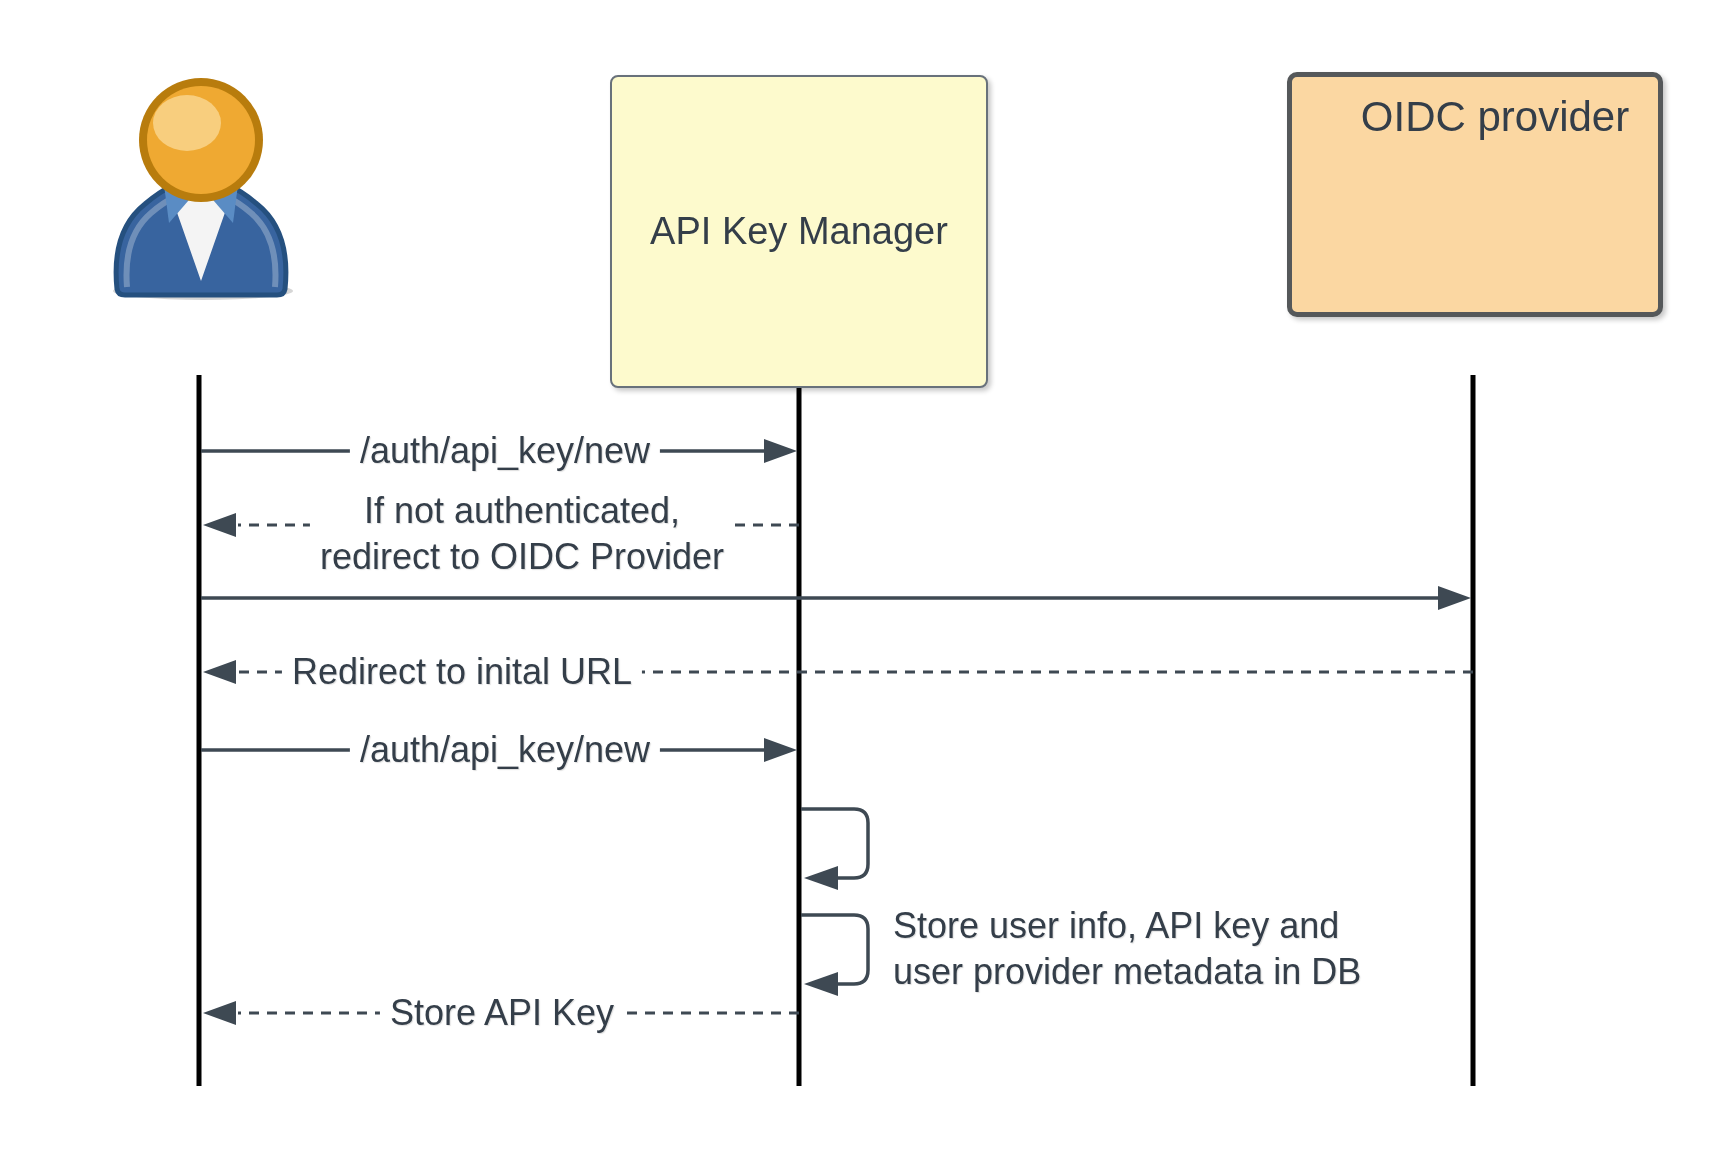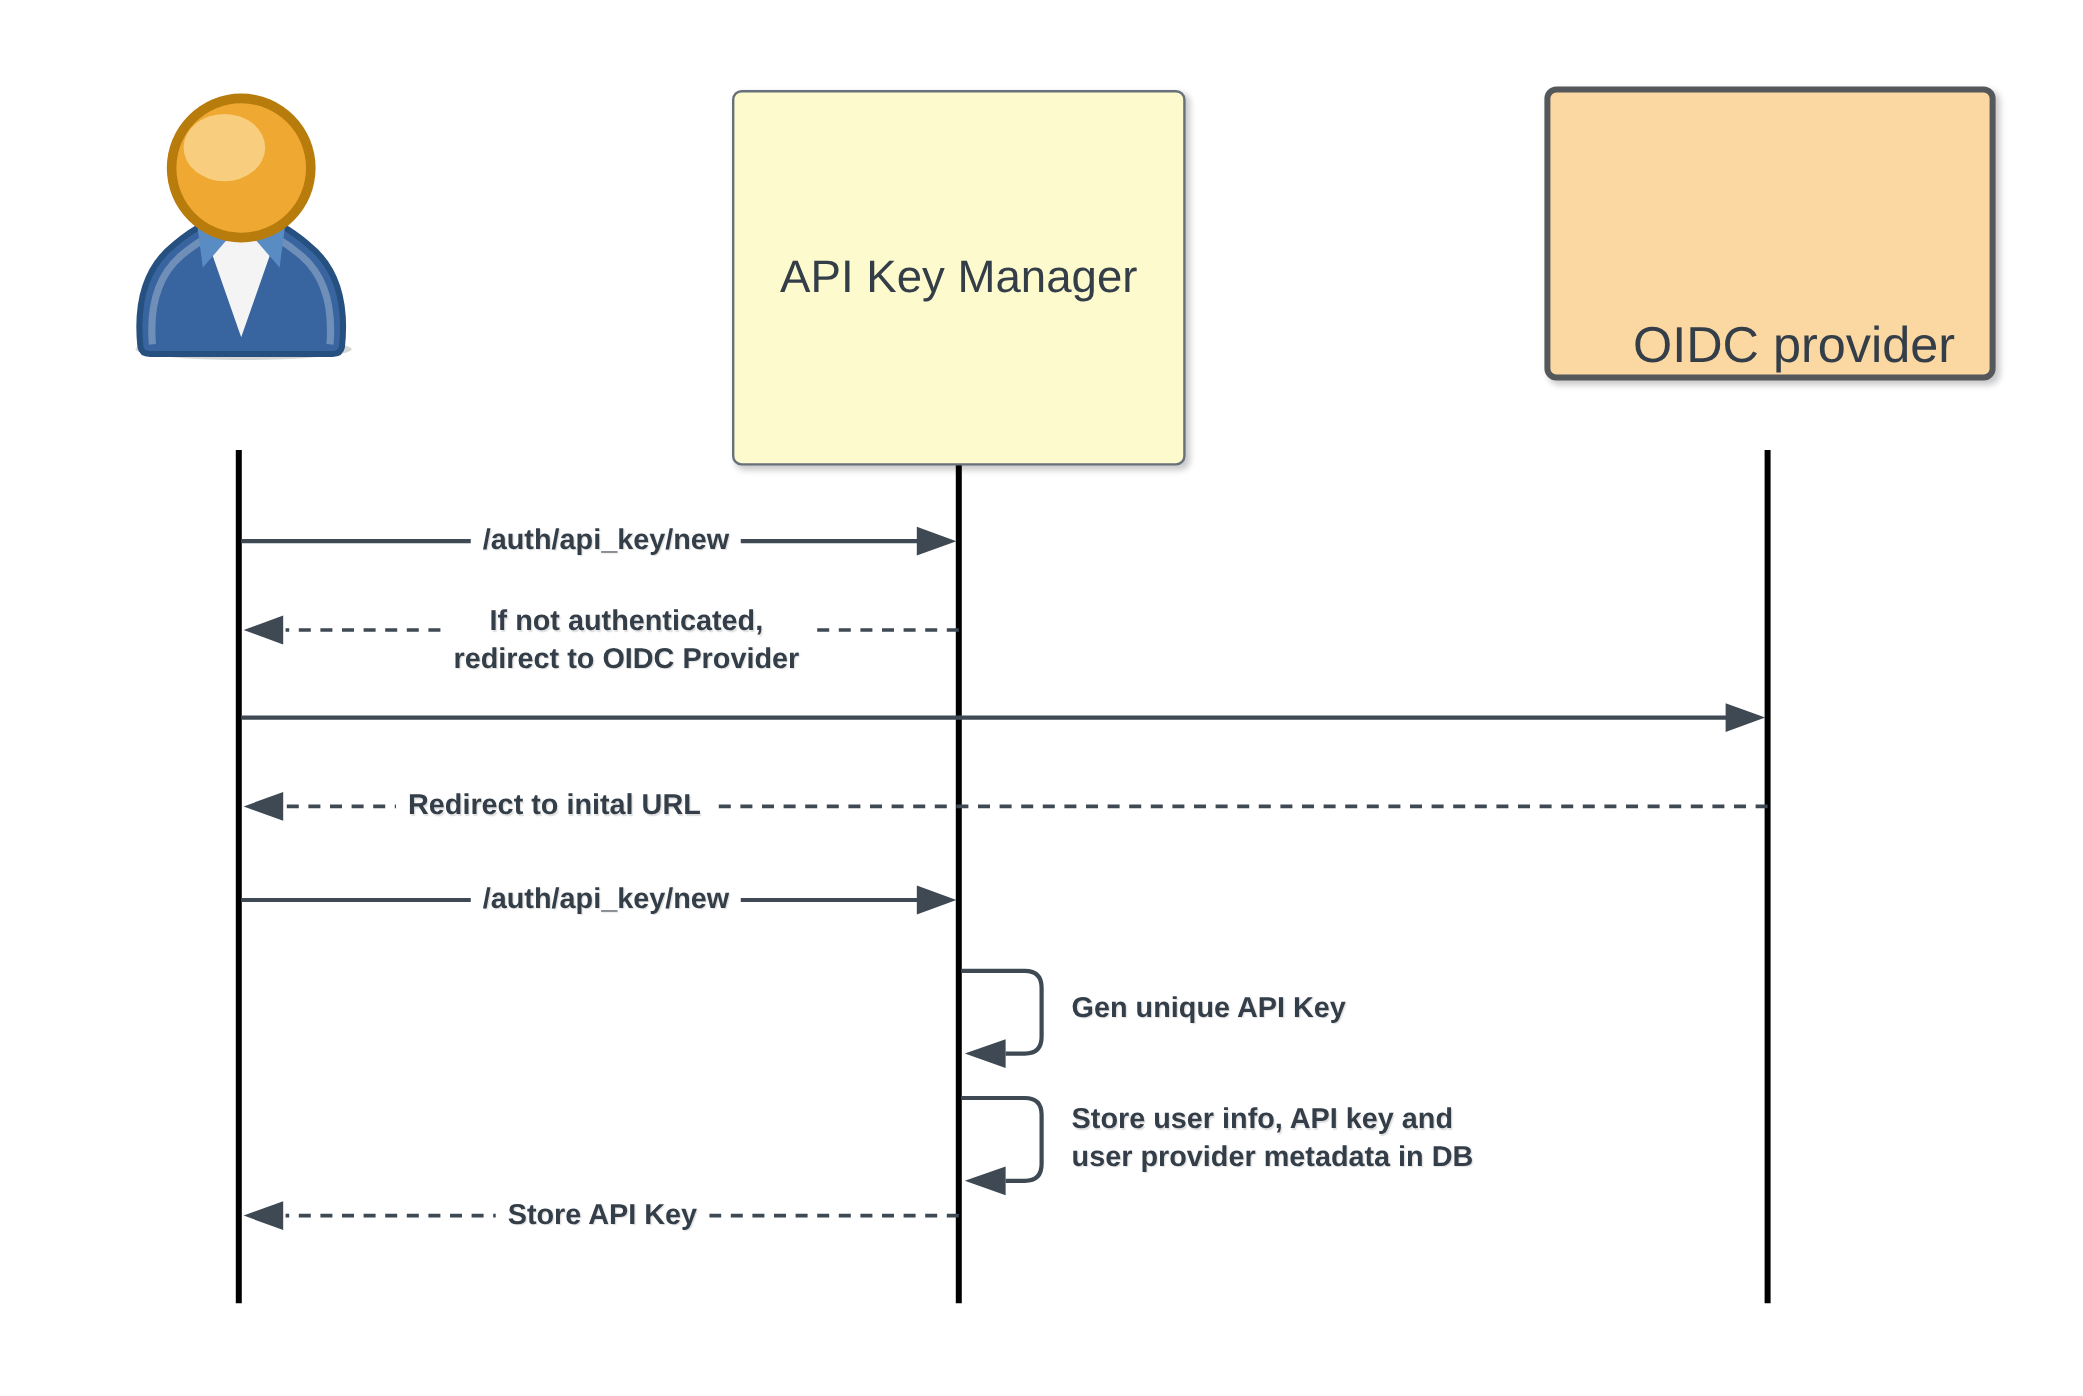--- a/index.html
+++ b/index.html
@@ -34,32 +34,32 @@
     border-radius: 8px;
     align-items: center;
     font-size: 38px;
     color: var(--text, #343e49);
   }
   .participant-box.oidc {
     left: 1287px; top: 72px; width: 376px; height: 245px;
     background: var(--oidc-box-fill, #fbd7a2);
     border: 5px solid var(--oidc-box-border, #55585a);
     border-radius: 10px;
-    align-items: flex-end;
+    align-items: flex-start;
     padding-top: 16px;
     font-size: 42px;
     color: var(--text, #343e49);
     padding-left: 40px;
   }
   .person { position: absolute; left: 103px; top: 73px; width: 196px; height: 228px; }
   .msg-label {
     position: absolute;
     transform: translate(-50%, -50%);
-    font-size: 24px;
-    font-weight: bold;
+    font-size: 36px;
+    font-weight: normal;
     color: var(--text, #343e49);
     white-space: pre-line;
     text-align: center;
     line-height: 1.28;
     background: #ffffff;
     padding: 0 10px;
     text-shadow: 1px 1px 1px rgba(160,160,160,0.35);
   }
   .msg-label.loop-note {
     transform: translate(0, -50%);
@@ -148,20 +148,19 @@
   <div class="msg-label" style="left:505px; top:451px;">/auth/api_key/new</div>
 
   <div class="msg-label" style="left:522px; top:522px;margin-top:12px;">If not authenticated,
 redirect to OIDC Provider</div>
 
 
   <div class="msg-label" style="left:462px; top:672px;">Redirect to inital URL</div>
 
   <div class="msg-label" style="left:505px; top:750px;">/auth/api_key/new</div>
 
-  <div class="msg-label loop-note" style="left:893px; top:841px;">Gen unique API Key</div>
 
   <div class="msg-label loop-note" style="left:893px; top:949px;">Store user info, API key and
 user provider metadata in DB</div>
 
   <div class="msg-label" style="left:502px; top:1013px;">Store API Key</div>
 
 </div>
 
 </body></html>

